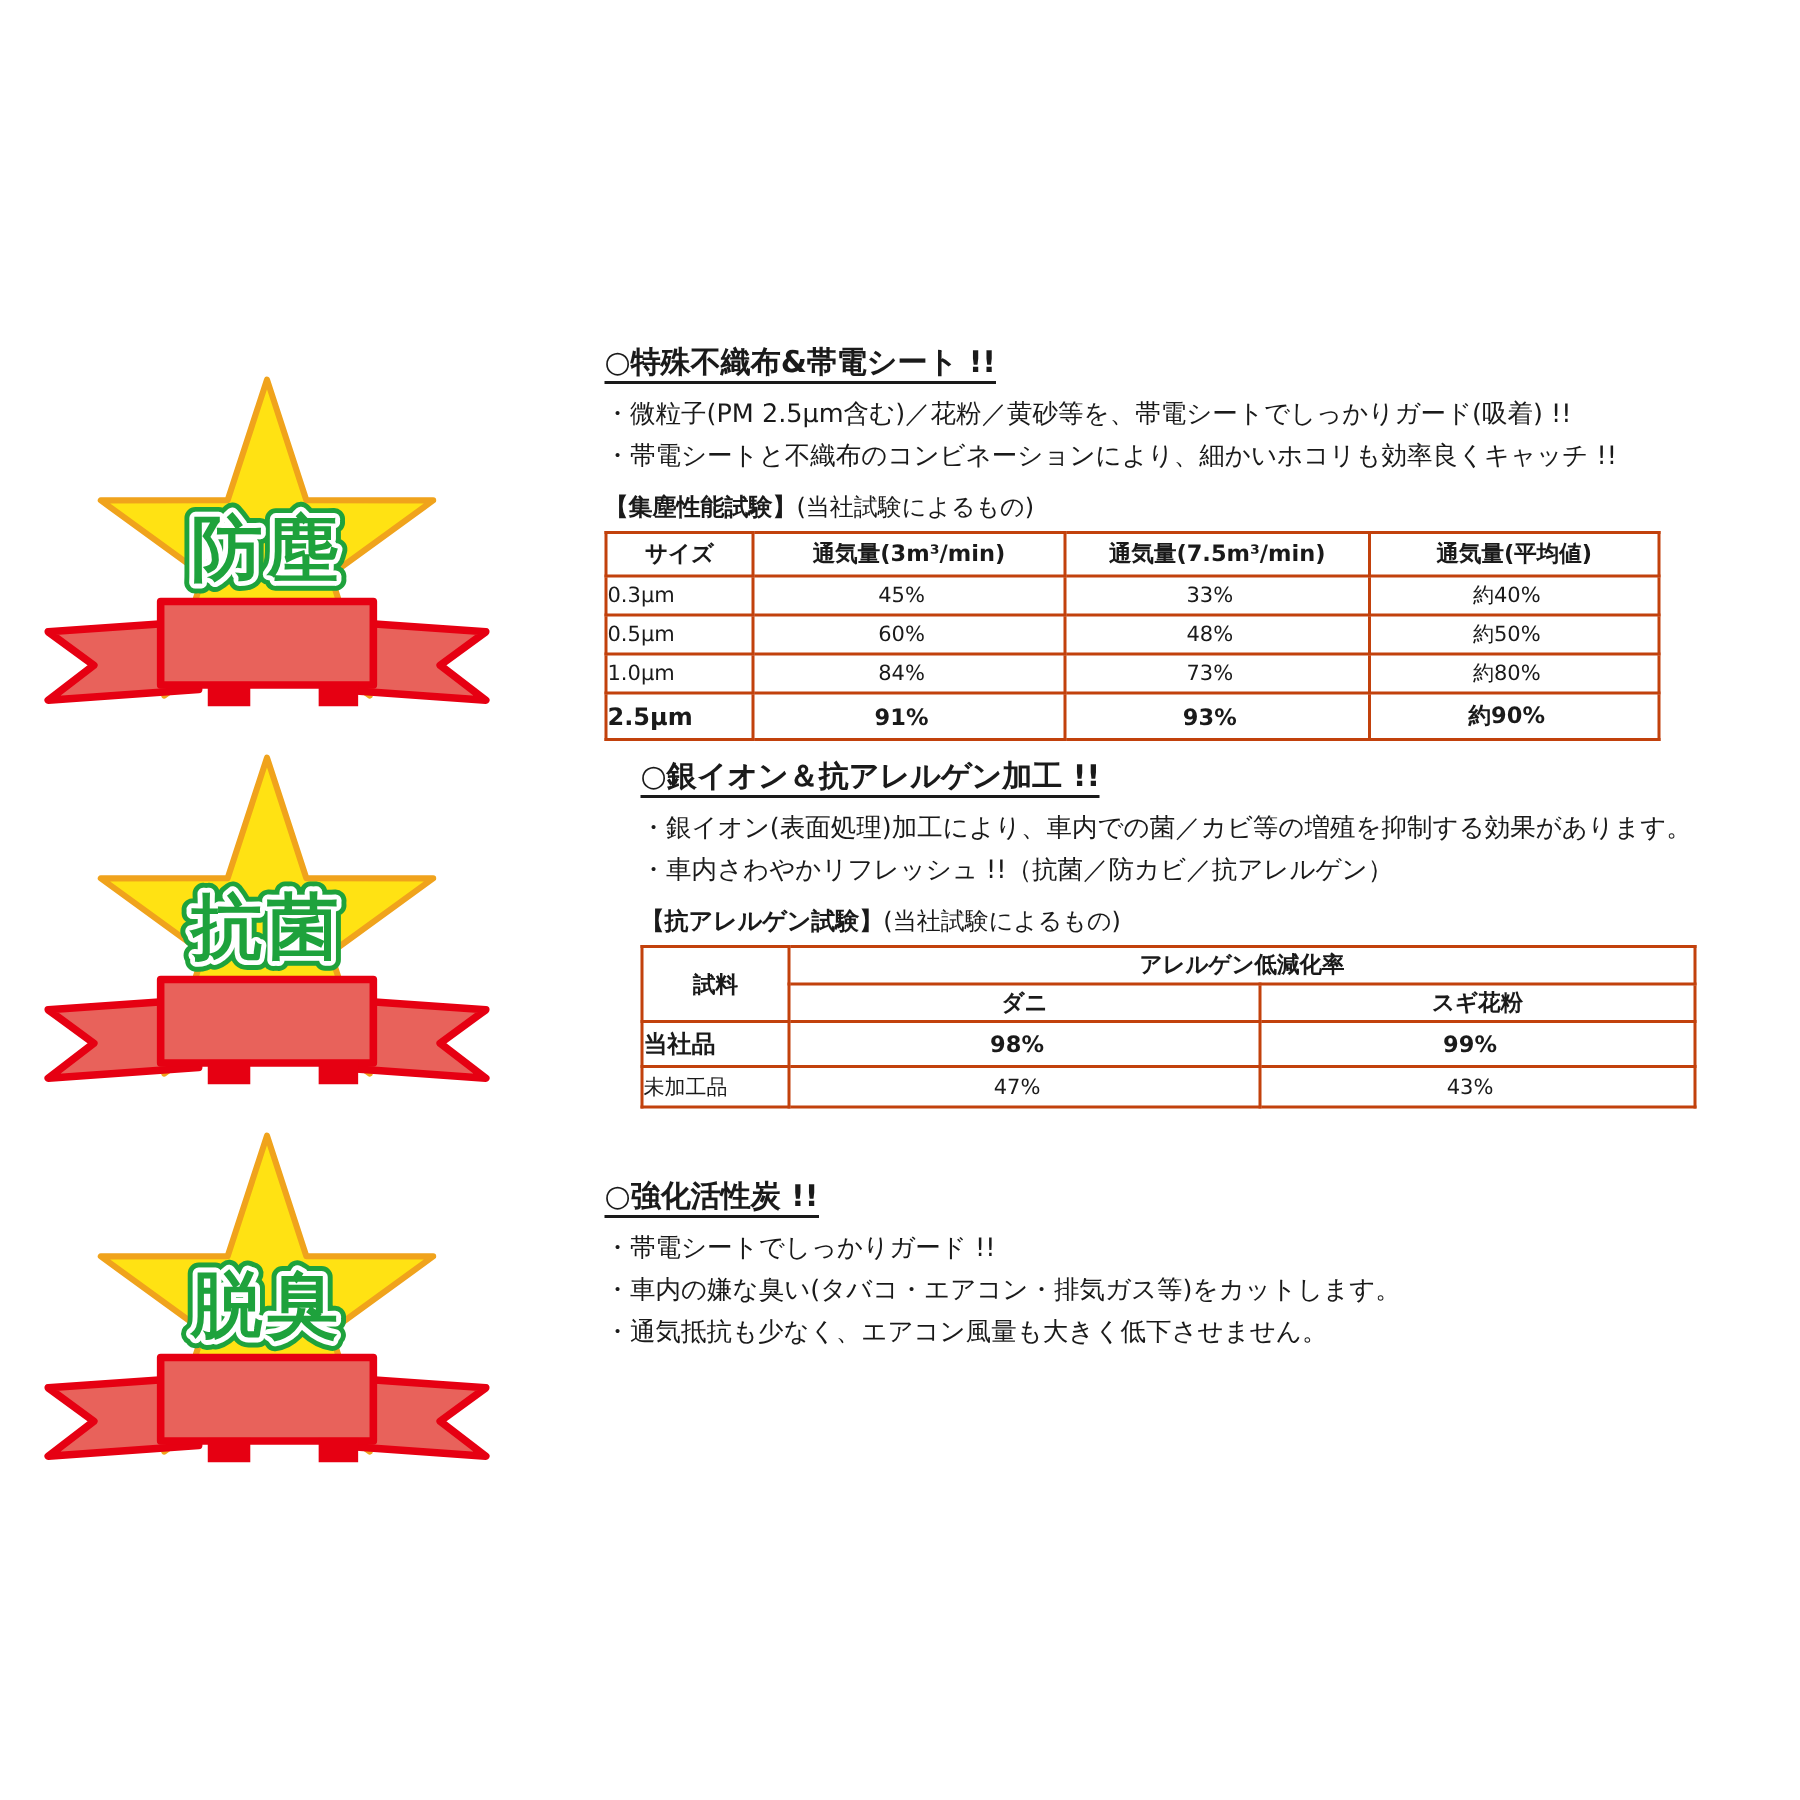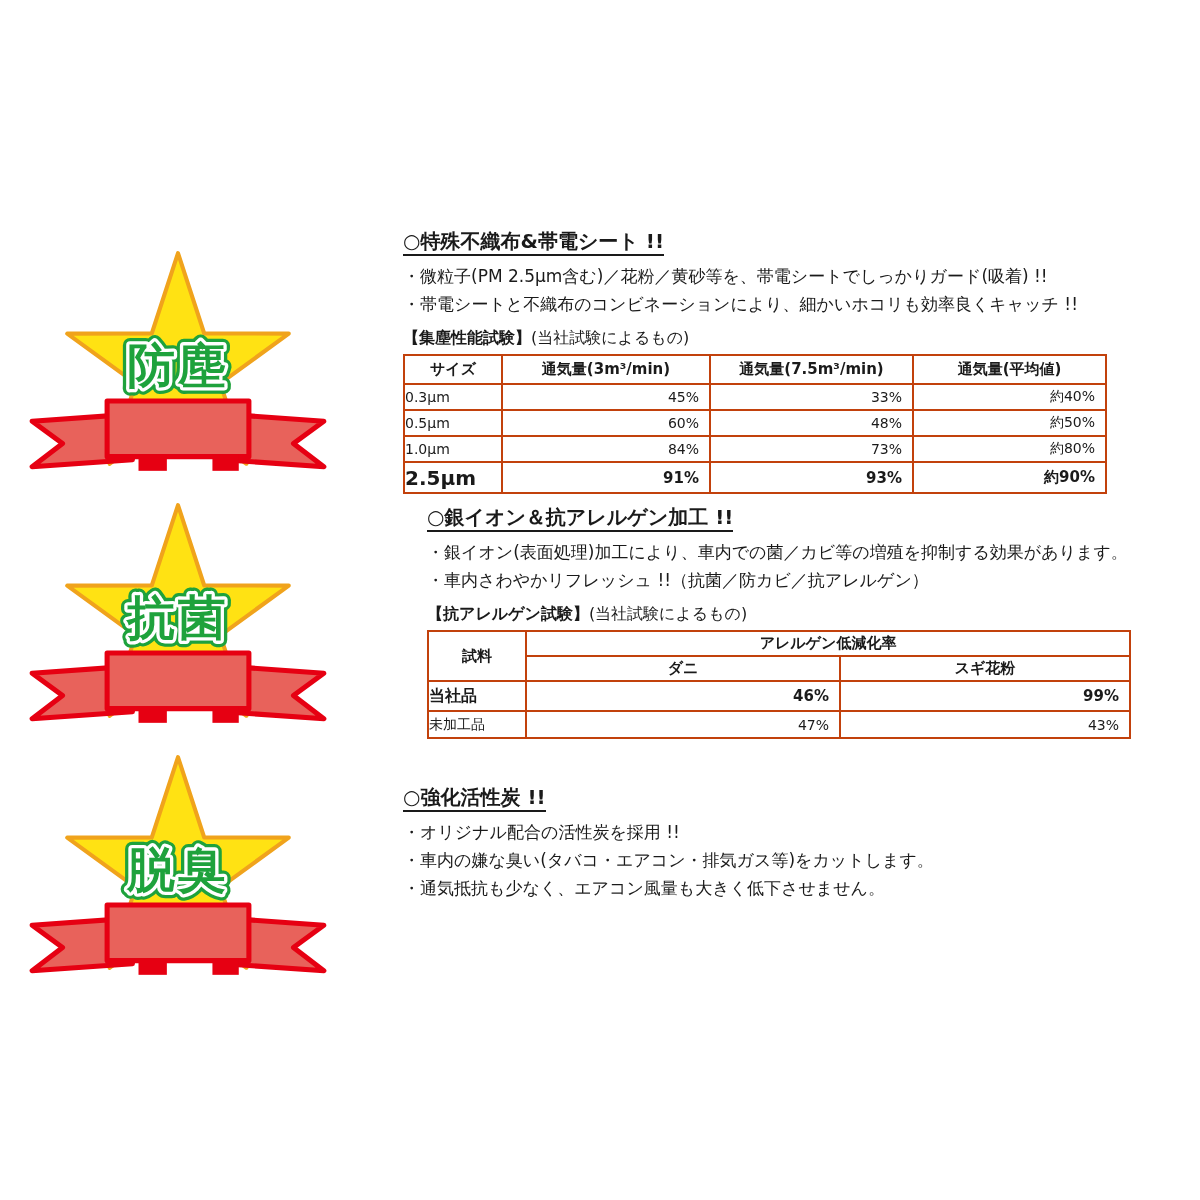--- a/index.html
+++ b/index.html
@@ -45,25 +45,25 @@
   .sec-heading span { border-bottom: 2px solid #1a1a1a; padding-bottom: 1px; }
   .bullet { font-size: 17px; line-height: 28px; white-space: nowrap; }
   .caption { font-size: 16px; margin-top: 10px; margin-bottom: 5px; }
   .caption .cap-main { font-weight: bold; }
 
   
   table { border-collapse: collapse; table-layout: fixed; width: 702px; }
   th, td { border: 2px solid #c2410c; padding: 0; overflow: hidden; }
   th { font-size: 15px; font-weight: bold; text-align: center; }
   td.lbl { font-size: 14px; font-weight: 500; }
-  td.val { font-size: 14px; text-align: right; padding-right: 10px; font-weight: 500; }
+  td.val { font-size: 14px; text-align: center; padding-right: 10px; font-weight: 500; }
   tr.hrow  { height: 29px; }
   tr.drow  { height: 26px; }
   tr.erow  { height: 31px; }
-  tr.erow td.lbl { font-size: 20px; font-weight: bold; }
+  tr.erow td.lbl { font-size: 16px; font-weight: bold; }
   tr.erow td.val { font-size: 15px; font-weight: bold; }
   #t2 tr.hrow2 { height: 25px; }
   #t2 tr.erow { height: 30px; }
   #t2 tr.erow td.lbl { font-size: 16px; border-radius: 13px; }
   #t2 tr.drow { height: 27px; }
 </style>
 </head>
 <body>
 
 <div>
@@ -173,32 +173,32 @@
           <tr class="hrow2">
         <th rowspan="2">試料</th>
         <th colspan="2">アレルゲン低減化率</th>
       </tr>
       <tr class="hrow2">
         <th>ダニ</th>
         <th>スギ花粉</th>
       </tr>
       <tr class="erow">
         <td class="lbl">当社品</td>
-        <td class="val">46%</td>
+        <td class="val">98%</td>
         <td class="val">99%</td>
       </tr>
       <tr class="drow">
         <td class="lbl">未加工品</td>
         <td class="val">47%</td>
         <td class="val">43%</td>
       </tr>
     </tbody>
       </table>
   </div>
 
   <div class="section" id="sec-3">
     <h2 class="sec-heading"><span>○強化活性炭 !!</span></h2>
-    <div class="bullet">・オリジナル配合の活性炭を採用 !!</div>
+    <div class="bullet">・帯電シートでしっかりガード !!</div>
     <div class="bullet">・車内の嫌な臭い(タバコ・エアコン・排気ガス等)をカットします。</div>
     <div class="bullet">・通気抵抗も少なく、エアコン風量も大きく低下させません。</div>
   </div>
 
 </div>
 
 </body></html>

